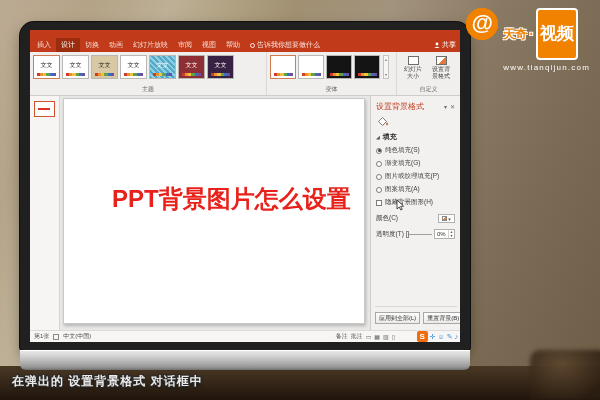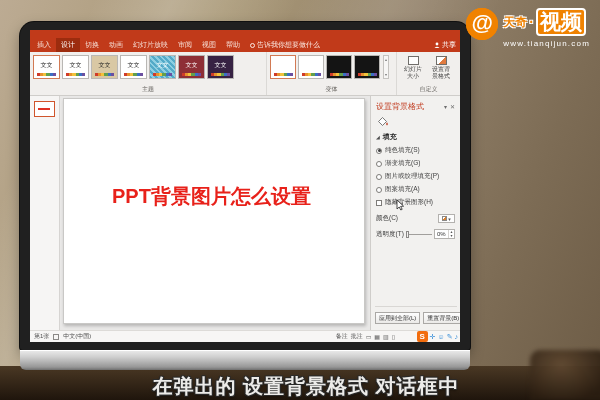--- a/index.html
+++ b/index.html
@@ -59,21 +59,21 @@
   .ic-slide { width:11px; height:9px; border:1px solid #6f6d6a; background:#fdfdfd; }
   .ic-fmtbg { width:11px; height:9px; border:1px solid #6f6d6a; background:linear-gradient(135deg,#fff 55%,#e07a3f 55%); }
 
   .mainrow { position:absolute; left:0; top:66px; right:0; height:234px; display:flex; }
   .thumbpanel { width:30px; background:#f6f5f4; border-right:1px solid #d6d4d2; position:relative; }
   .slidethumb { position:absolute; left:4px; top:5px; width:21px; height:16px; background:#fff; border:1px solid #d0552c; }
   .slidethumb .mini { position:absolute; left:3px; top:6px; width:12px; height:2px; background:#e03224; }
   .editor { flex:1; position:relative; background:#e9e8e7; }
   .slide { position:absolute; left:3px; top:2px; width:302px; height:226px; background:#fff;
     border:1px solid #c9c8c6; box-shadow:1px 2px 3px rgba(0,0,0,.22); }
-  .slide-title { position:absolute; left:48px; top:84px; font-size:20px; font-weight:bold; color:#e8211a; white-space:nowrap; }
+  .slide-title { position:absolute; left:48px; top:84px; font-size:24px; font-weight:bold; color:#e8211a; white-space:nowrap; }
 
   
   .pane { width:90px; background:#f2f1ef; border-left:1px solid #cfcdca; position:relative; padding:5px 5px; color:#3d3d3d; }
   .pane-head { display:flex; align-items:center; gap:3px; margin-bottom:4px; }
   .pane-title { flex:1; font-size:8px; color:#c0391d; white-space:nowrap; }
   .pane-head .hic { font-size:6px; color:#6d6d6d; }
   .bucketrow { margin-bottom:5px; height:11px; }
   .fillhead { display:flex; align-items:center; gap:3px; margin-bottom:3px; }
   .fillhead .tri { font-size:5px; color:#4d4d4d; }
   .fillhead .ft { font-size:7px; font-weight:bold; color:#262626; }
@@ -117,24 +117,24 @@
   
   .brand { position:absolute; right:10px; top:8px; display:flex; align-items:flex-start; gap:5px; }
   .brand-circle { width:32px; height:32px; border-radius:50%; background:#f08200; color:#fff;
     font-size:22px; font-weight:bold; text-align:center; line-height:30px; box-shadow:inset 0 0 0 2px #f08200; }
   .brand-textcol { display:flex; flex-direction:column; }
   .brand-row { display:flex; align-items:center; gap:2px; }
   .brand-name { font-size:12px; font-weight:bold; color:#f08200;
     text-shadow:-1px -1px 0 #fff,1px -1px 0 #fff,-1px 1px 0 #fff,1px 1px 0 #fff; }
   .brand-dot { font-size:14px; font-weight:bold; color:#f08200;
     text-shadow:-1px -1px 0 #fff,1px -1px 0 #fff,-1px 1px 0 #fff,1px 1px 0 #fff; }
-  .brand-badge { font-size:21px; font-weight:bold; color:#fff; background:#f08200;
-    border:2px solid #fff; border-radius:4px; padding:2px 2px; line-height:20px; }
+  .brand-badge { font-size:17px; font-weight:bold; color:#fff; background:#f08200;
+    border:2px solid #fff; border-radius:4px; padding:14px 2px; line-height:20px; }
   .brand-site { font-size:8px; letter-spacing:1.2px; color:#fff; margin-top:3px; }
-  .subtitle { position:absolute; left:12px; right:0; top:373px; text-align:center; font-size:20px;
+  .subtitle { position:absolute; left:12px; right:0; top:373px; font-size:12px;
     font-weight:bold; color:#ecebe9; letter-spacing:1px;
     text-shadow:-1px -1px 0 #2a2a2a,1px -1px 0 #2a2a2a,-1px 1px 0 #2a2a2a,1px 1px 0 #2a2a2a,0 2px 3px rgba(0,0,0,.5); }
 </style>
 </head>
 <body>
 
 <div class="scene">
   <div class="wall-streak"></div>
   <div class="desk"></div>
   <div class="cup"></div>

